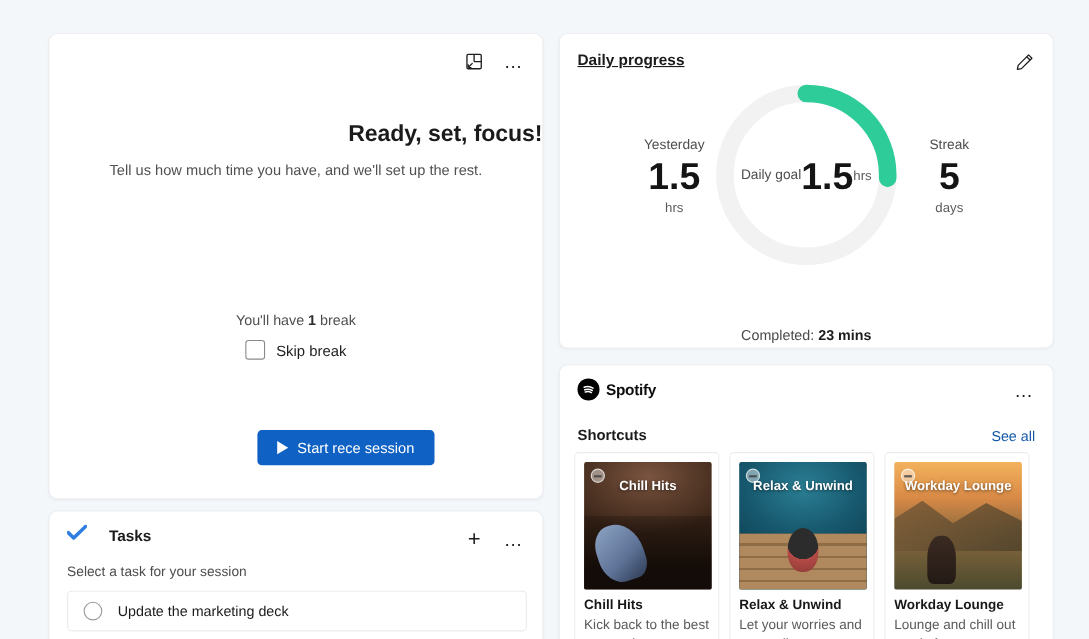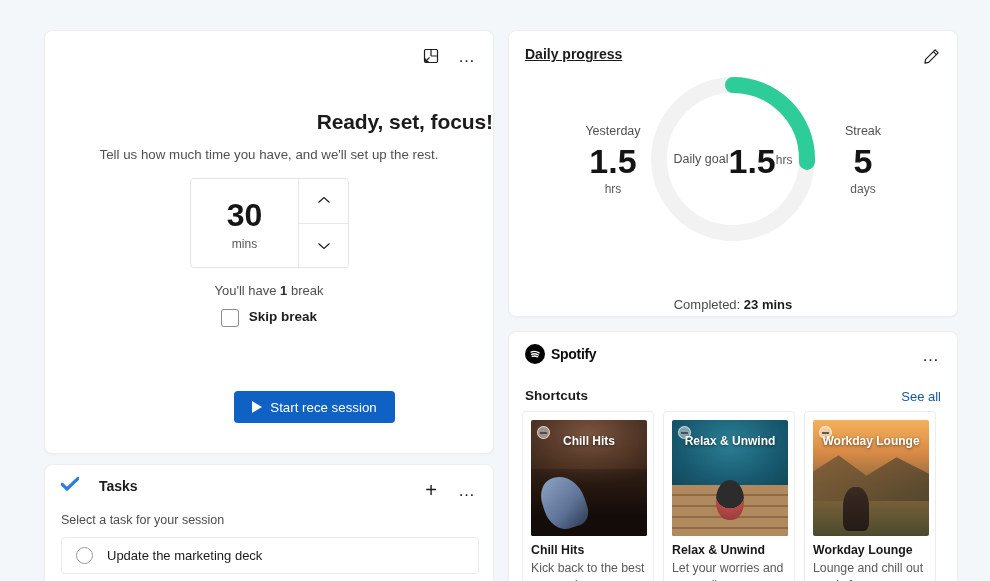--- a/index.html
+++ b/index.html
@@ -85,23 +85,22 @@
   .arrow-btn:first-child { border-bottom: 1px solid #e8e8e8; }
 
   .break-note {
     position: absolute; top: 252px; left: 0; right: 0;
     text-align: center; font-size: 13px; color: #4f4f4f;
   }
   .break-note b { font-weight: 700; color: #2c2c2c; }
 
   .skip-row {
     position: absolute; top: 278px; left: 0; right: 0;
-    display: flex; align-items: flex-start; justify-content: center; gap: 10px;
+    display: flex; align-items: flex-end; justify-content: center; gap: 10px;
     cursor: pointer;
-    font-weight: bold;
   }
   .cbox {
     width: 18px; height: 18px;
     border: 1px solid #8b8b8b; border-radius: 3px;
     background: #fff;
   }
   .skip-label { font-size: 13.5px; color: #1e1e1e; }
 
   .start-btn {
     position: absolute; left: 189px; top: 360px;
@@ -311,38 +310,20 @@
         <span class="dots">…</span>
       </button>
     </div>
 
     <div class="focus-title">Ready, set, focus!</div>
 
     <div class="focus-sub">
       <div>Tell us how much time you have, and we'll set up the rest.</div>
     </div>
 
-    <div class="stepper">
-      <div class="stepper-main">
-        <div class="stepper-value">30</div>
-        <div class="stepper-unit">mins</div>
-      </div>
-      <div class="stepper-arrows">
-        <button class="arrow-btn">
-          <svg width="14" height="9" viewBox="0 0 14 9" fill="none" stroke="#1c1c1c" stroke-width="1.2">
-            <path d="M1.5 6.5 L7 1.5 L12.5 6.5"></path>
-          </svg>
-        </button>
-        <button class="arrow-btn">
-          <svg width="14" height="9" viewBox="0 0 14 9" fill="none" stroke="#1c1c1c" stroke-width="1.2">
-            <path d="M1.5 2.5 L7 7.5 L12.5 2.5"></path>
-          </svg>
-        </button>
-      </div>
-    </div>
 
     <div class="break-note">
       <span>You'll have </span><b>1</b><span> break</span>
     </div>
 
     <div class="skip-row">
       <div class="cbox"></div>
       <span class="skip-label">Skip break</span>
     </div>
 

